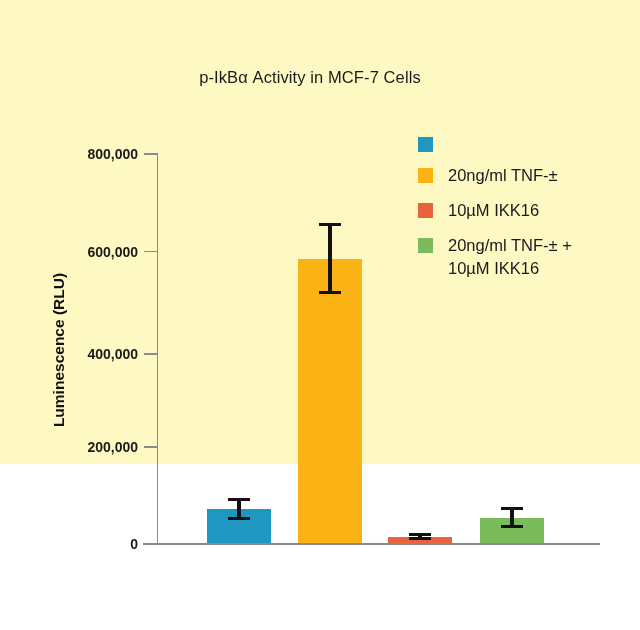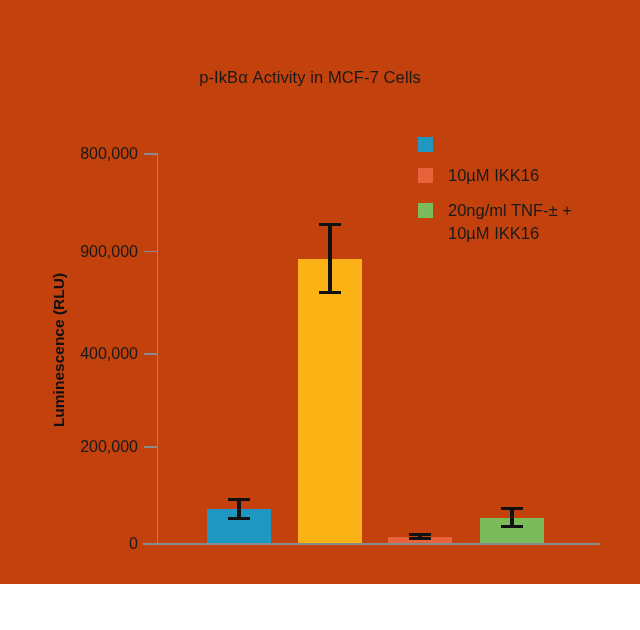--- a/index.html
+++ b/index.html
@@ -6,22 +6,22 @@
   html, body {
     margin: 0; padding: 0;
     width: 640px; height: 630px;
     background: #ffffff;
     font-family: "Liberation Sans", sans-serif;
     overflow: hidden;
   }
   #figure {
     position: relative;
     width: 640px;
-    height: 584px;
-    background: #c2410c;
+    height: 464px;
+    background: #fef9c3;
   }
   
   #chart-title {
     position: absolute;
     left: 0; top: 68px;
     width: 620px;
     text-align: center;
     font-size: 16.5px;
     font-weight: 400;
     color: #1a1a1a;
@@ -66,24 +66,24 @@
     left: -13px;
     width: 13px; height: 1.6px;
     background: #8a8a8a;
   }
   .y-tick-label {
     position: absolute;
     right: 100%;
     margin-right: 6px;
     transform: translateY(-50%);
     top: 1px;
-    font-size: 16px;
+    font-size: 14px;
     color: #1a1a1a;
     white-space: nowrap;
-    font-weight: 400;
+    font-weight: 700;
     margin-left: 8px;
   }
   
   .bar {
     position: absolute;
     bottom: 0;
   }
   
   .errorbar {
     position: absolute;
@@ -146,21 +146,21 @@
         <div class="y-tick" style="top: 390px;">
           <span class="y-tick-label">0</span>
         </div>
         <div class="y-tick" style="top: 293px;">
           <span class="y-tick-label">200,000</span>
         </div>
         <div class="y-tick" style="top: 200px;">
           <span class="y-tick-label">400,000</span>
         </div>
         <div class="y-tick" style="top: 97.5px;">
-          <span class="y-tick-label">900,000</span>
+          <span class="y-tick-label">600,000</span>
         </div>
         <div class="y-tick" style="top: 0px;">
           <span class="y-tick-label">800,000</span>
         </div>
       </div>
     <div id="bars">
         <div class="bar" style="left: 50px; width: 64px; height: 34.125px; background: rgb(31, 151, 194);"></div>
         <div class="bar" style="left: 141px; width: 64px; height: 284.212px; background: rgb(251, 178, 21);"></div>
         <div class="bar" style="left: 231px; width: 64px; height: 6.3375px; background: rgb(232, 98, 60);"></div>
         <div class="bar" style="left: 323px; width: 64px; height: 25.35px; background: rgb(124, 187, 92);"></div>
@@ -187,20 +187,24 @@
           <div class="cap bot"></div>
         </div>
       </div>
   </div>
 
   <div id="legend">
       <div class="legend-row">
         <span class="legend-swatch" style="background: rgb(31, 151, 194);"></span>
       </div>
       <div class="legend-row">
+        <span class="legend-swatch" style="background: rgb(251, 178, 21);"></span>
+        <span class="legend-label">20ng/ml TNF-±</span>
+      </div>
+      <div class="legend-row">
         <span class="legend-swatch" style="background: rgb(232, 98, 60);"></span>
         <span class="legend-label">10µM IKK16</span>
       </div>
       <div class="legend-row">
         <span class="legend-swatch" style="background: rgb(124, 187, 92);"></span>
         <span class="legend-label">20ng/ml TNF-± +
 10µM IKK16</span>
       </div>
     </div>
 

